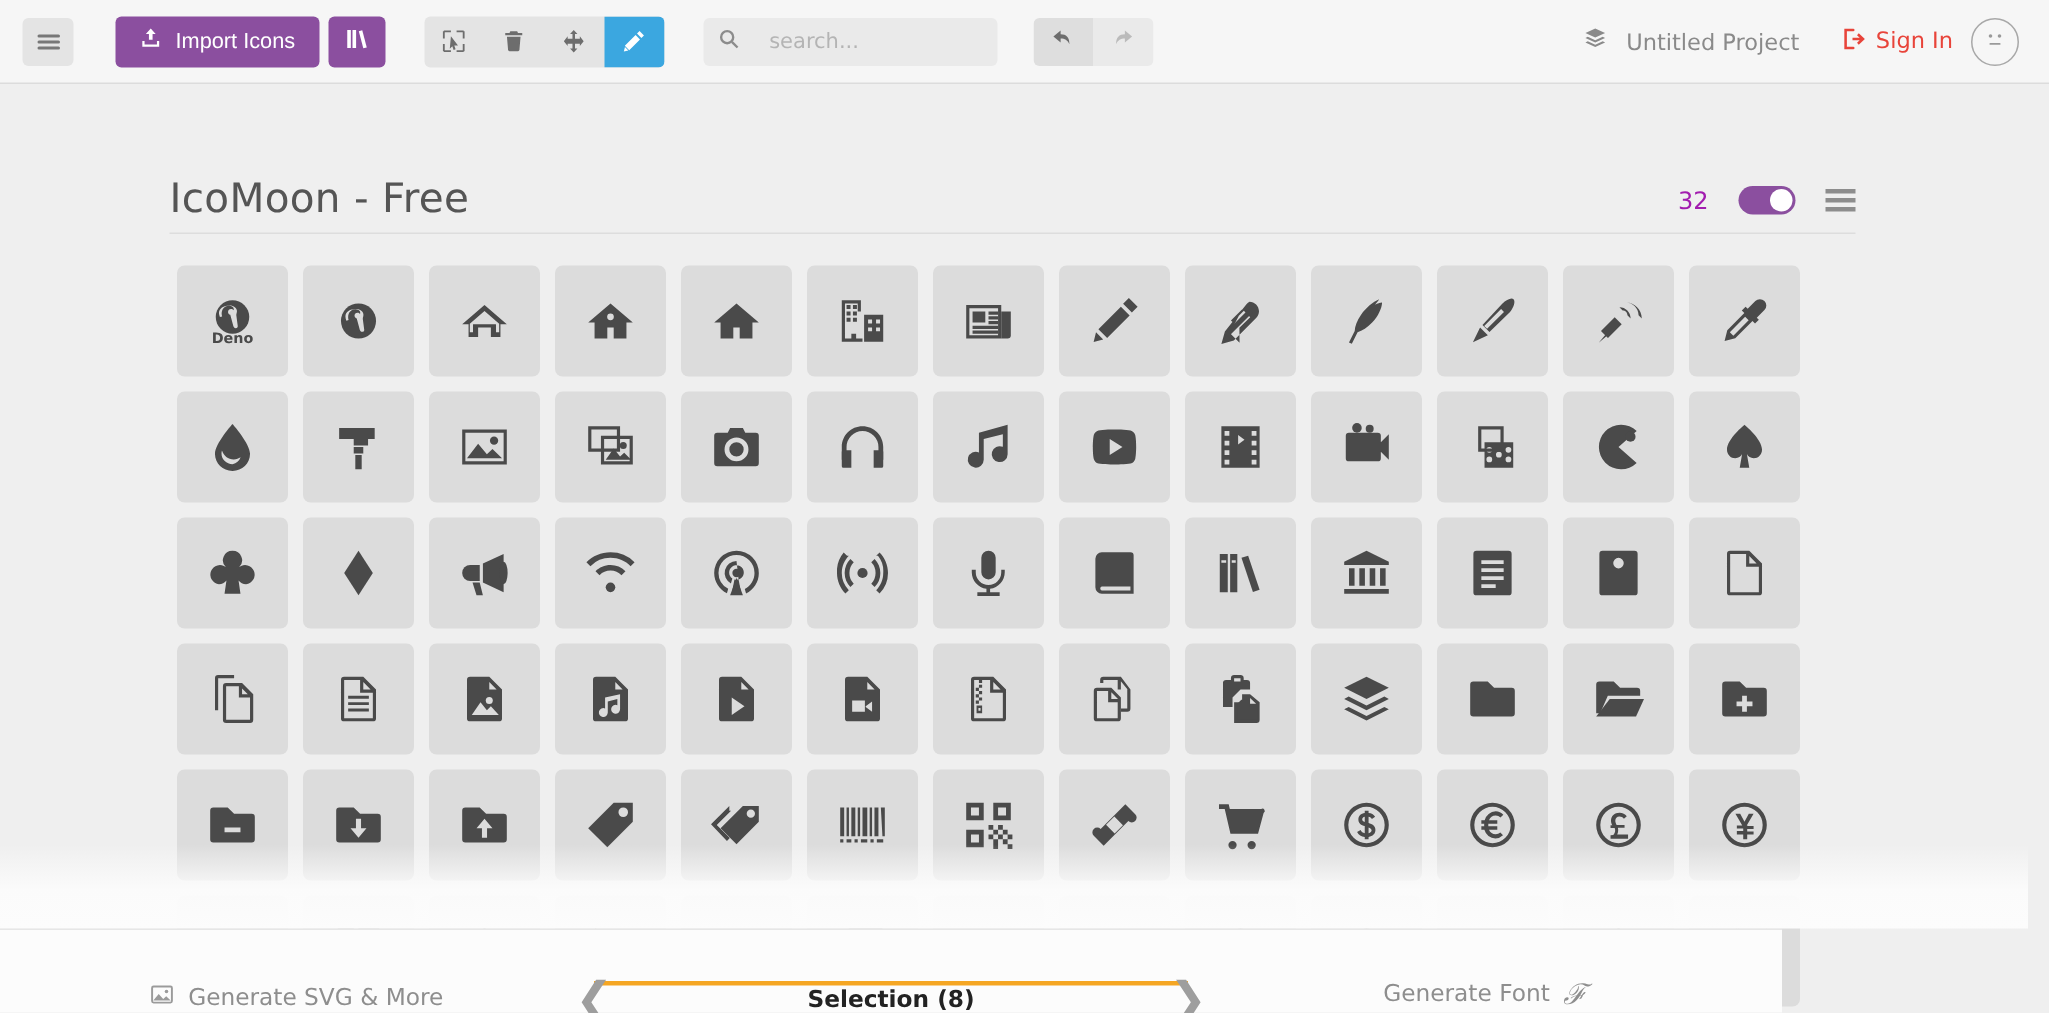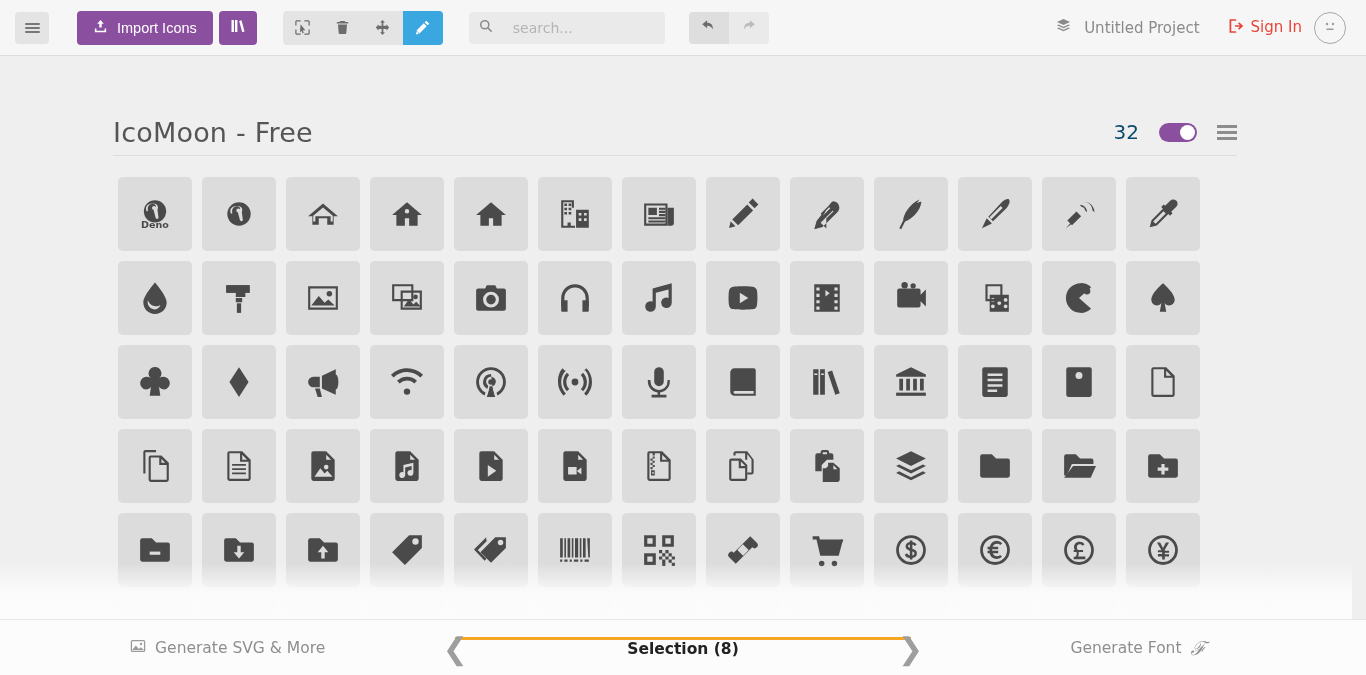--- a/index.html
+++ b/index.html
@@ -91,21 +91,21 @@
   
   #set-area { position: absolute; top: 56px; left: 0; width: 1352px; bottom: 0; }
   #set-header {
     position: absolute; left: 113px; top: 38px; width: 1124px; height: 62px;
     border-bottom: 1px solid #dddddd;
     display: flex; align-items: flex-end; justify-content: space-between;
     padding-bottom: 7px;
   }
   #set-title { font-size: 27px; color: #555; font-weight: 400; letter-spacing: .2px; }
   #set-controls { display: flex; align-items: center; gap: 20px; padding-bottom: 4px; }
-  #icon-count { font-size: 20px; color: #0c4a6e; }
+  #icon-count { font-size: 16px; color: #a21caf; }
   #set-toggle {
     width: 38px; height: 19px; border-radius: 10px; background: #8b4f9f;
     position: relative; cursor: pointer;
   }
   #set-toggle::after {
     content: ""; position: absolute; right: 2px; top: 2px;
     width: 15px; height: 15px; border-radius: 50%; background: #fff;
   }
   #set-menu { width: 20px; cursor: pointer; }
   #set-menu i { display: block; height: 3px; background: #8d8d8d; margin: 3px 0; }
@@ -129,23 +129,23 @@
 
   
   #grid-fade {
     position: absolute; left: 0; right: 0; bottom: 56px; height: 56px;
     background: linear-gradient(to bottom, rgba(239,239,239,0) 0%, rgba(252,252,252,.93) 55%, #fcfcfc 100%);
     pointer-events: none; z-index: 4;
   }
 
   
   #bottom-bar {
-    position: absolute; left: 0; bottom: 0; width: 1366px; height: 56px;
+    position: absolute; left: 0; bottom: 0; width: 1188px; height: 56px;
     background: #fcfcfc; border-top: 1px solid #e6e6e6;
-    display: flex; align-items: center; z-index: 6;
+    display: flex; align-items: flex-end; z-index: 6;
   }
   .bb-pane {
     flex: 1; display: flex; align-items: center; justify-content: center;
     gap: 9px; font-size: 15.5px; color: #8e8e8e; cursor: pointer;
     position: relative;
   }
   .bb-pane.active {
     color: #222; font-weight: bold;
     border-top: 3px solid #f5a623; margin-top: -1px;
   }

